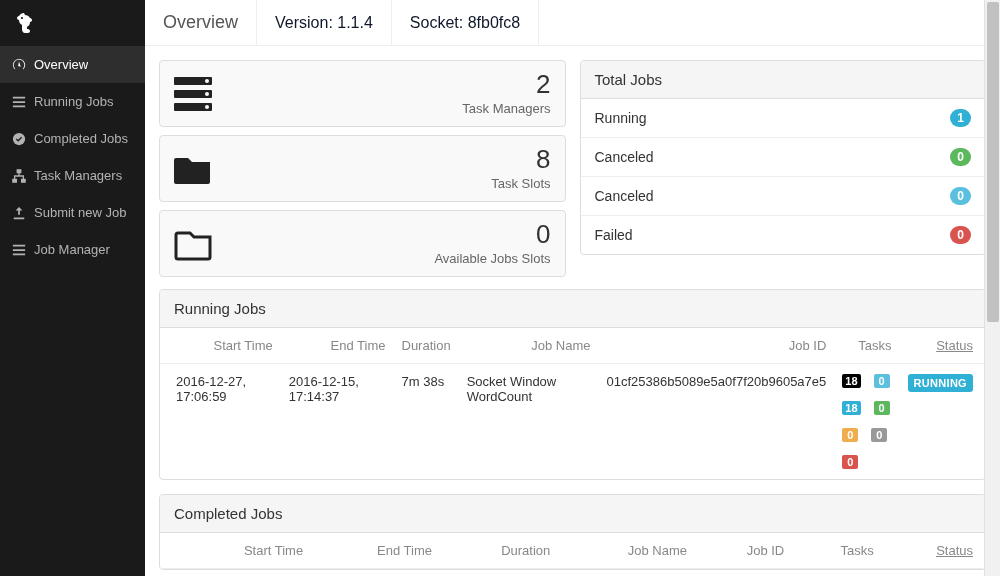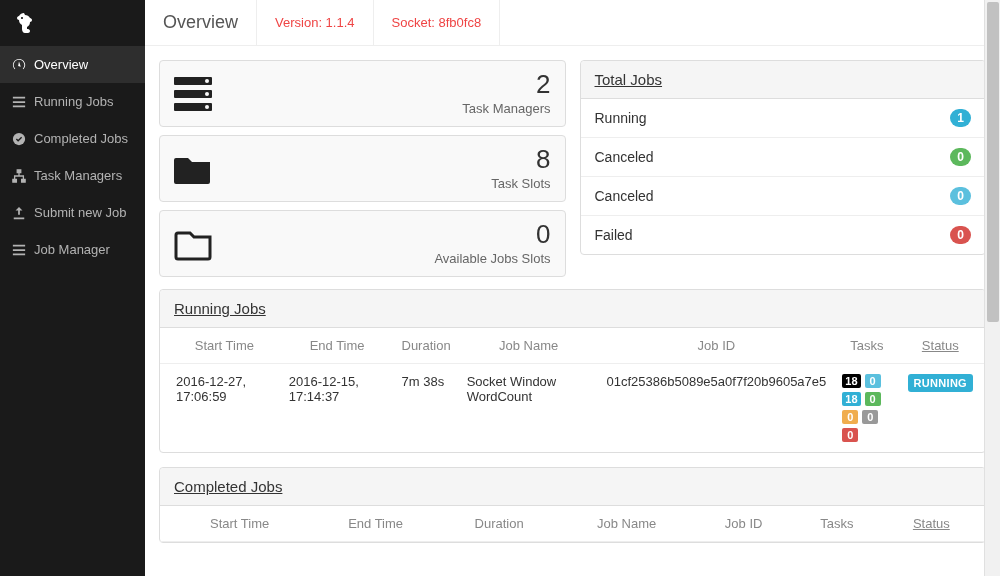--- a/index.html
+++ b/index.html
@@ -11,62 +11,62 @@
 .sidebar-logo { height: 46px; display: flex; align-items: center; padding: 0 12px; background: #1a1a1a; }
 .sidebar-logo svg { width: 24px; height: 24px; fill: #fff; }
 .nav-item { display: flex; align-items: center; gap: 8px; padding: 11px 12px; color: #b3b3b3; cursor: pointer; font-size: 13px; }
 .nav-item.active { background: #2e2e2e; color: #fff; }
 .nav-icon { width: 14px; height: 14px; display: inline-flex; align-items: center; justify-content: center; flex-shrink: 0; }
 .nav-icon svg { width: 14px; height: 14px; fill: currentColor; }
 
 
 .main { flex: 1; background: #fff; display: flex; flex-direction: column; overflow: hidden; }
 .header { height: 46px; display: flex; align-items: stretch; border-bottom: 1px solid #eee; flex-shrink: 0; }
-.header-cell { display: flex; align-items: center; padding: 0 18px; border-right: 1px solid #eee; color: #ef4444; font-size: 13px; }
+.header-cell { display: flex; align-items: center; padding: 0 18px; border-right: 1px solid #eee; color: #0f172a; font-size: 16px; }
 .header-cell.title { color: #555; font-size: 18px; }
 
 
 .content { flex: 1; padding: 14px; overflow-y: auto; background: #fff; }
 .row { display: flex; gap: 14px; }
 .col { flex: 1; }
 
 
 .stat-panel { border: 1px solid #ddd; border-radius: 4px; margin-bottom: 8px; background: #f9f9f9; }
 .stat-inner { display: flex; align-items: center; justify-content: space-between; padding: 10px 14px; }
 .stat-icon { width: 38px; height: 34px; }
 .stat-icon svg { fill: #222; }
 .stat-right { text-align: right; }
 .stat-value { font-size: 26px; color: #333; line-height: 1; }
 .stat-label { font-size: 13px; color: #666; margin-top: 4px; }
 
 
 .panel { border: 1px solid #ddd; border-radius: 4px; margin-bottom: 14px; background: #fff; }
-.panel-head { padding: 10px 14px; border-bottom: 1px solid #ddd; background: #f5f5f5; font-size: 15px; color: #333; border-radius: 4px 4px 0 0; text-decoration: underline; }
+.panel-head { padding: 10px 14px; border-bottom: 1px solid #ddd; background: #f5f5f5; font-size: 15px; color: #333; border-radius: 4px 4px 0 0; }
 .panel-body { padding: 0; }
 .status-row { display: flex; justify-content: space-between; align-items: center; padding: 10px 14px; border-top: 1px solid #eee; }
 .status-row:first-child { border-top: none; }
 .status-label { color: #333; }
 .badge { display: inline-block; min-width: 18px; padding: 2px 7px; border-radius: 10px; color: #fff; font-size: 12px; font-weight: bold; text-align: center; }
 .b-blue { background: #31b0d5; }
 .b-green { background: #5cb85c; }
 .b-teal { background: #5bc0de; }
 .b-red { background: #d9534f; }
 .b-black { background: #000; }
 .b-orange { background: #f0ad4e; }
 .b-gray { background: #999; }
 
 
 .table { width: 100%; border-collapse: collapse; }
-.table th { text-align: center; padding: 10px 8px; color: #888; font-weight: normal; font-size: 13px; border-bottom: 1px solid #eee; }
+.table th { text-align: right; padding: 10px 8px; color: #888; font-weight: normal; font-size: 13px; border-bottom: 1px solid #eee; }
 .table td { padding: 10px 8px; vertical-align: top; color: #333; font-size: 13px; }
 .table th:first-child, .table td:first-child { padding-left: 16px; }
 .table th:last-child, .table td:last-child { padding-right: 12px; text-decoration: underline; }
 
 .tasks-col { min-width: 54px; }
-.task-badges { display: flex; flex-wrap: wrap; gap: 4px; max-width: 56px; }
+.task-badges { display: flex; flex-wrap: wrap; gap: 13px; max-width: 56px; }
 .tb { display: inline-block; min-width: 16px; padding: 1px 3px; font-size: 11px; color: #fff; text-align: center; font-weight: bold; border-radius: 2px; }
 
 .label-running { display: inline-block; padding: 3px 6px; background: #31b0d5; color: #fff; font-size: 11px; font-weight: bold; border-radius: 3px; letter-spacing: 0.3px; }
 
 
 .scrollbar-v { position: absolute; right: 0; top: 0; width: 16px; height: 100%; background: #f1f1f1; border-left: 1px solid #e0e0e0; }
 .scrollbar-thumb { position: absolute; left: 2px; top: 2px; width: 12px; height: 320px; background: #c1c1c1; border-radius: 2px; }
 </style>
 </head>
 <body>

